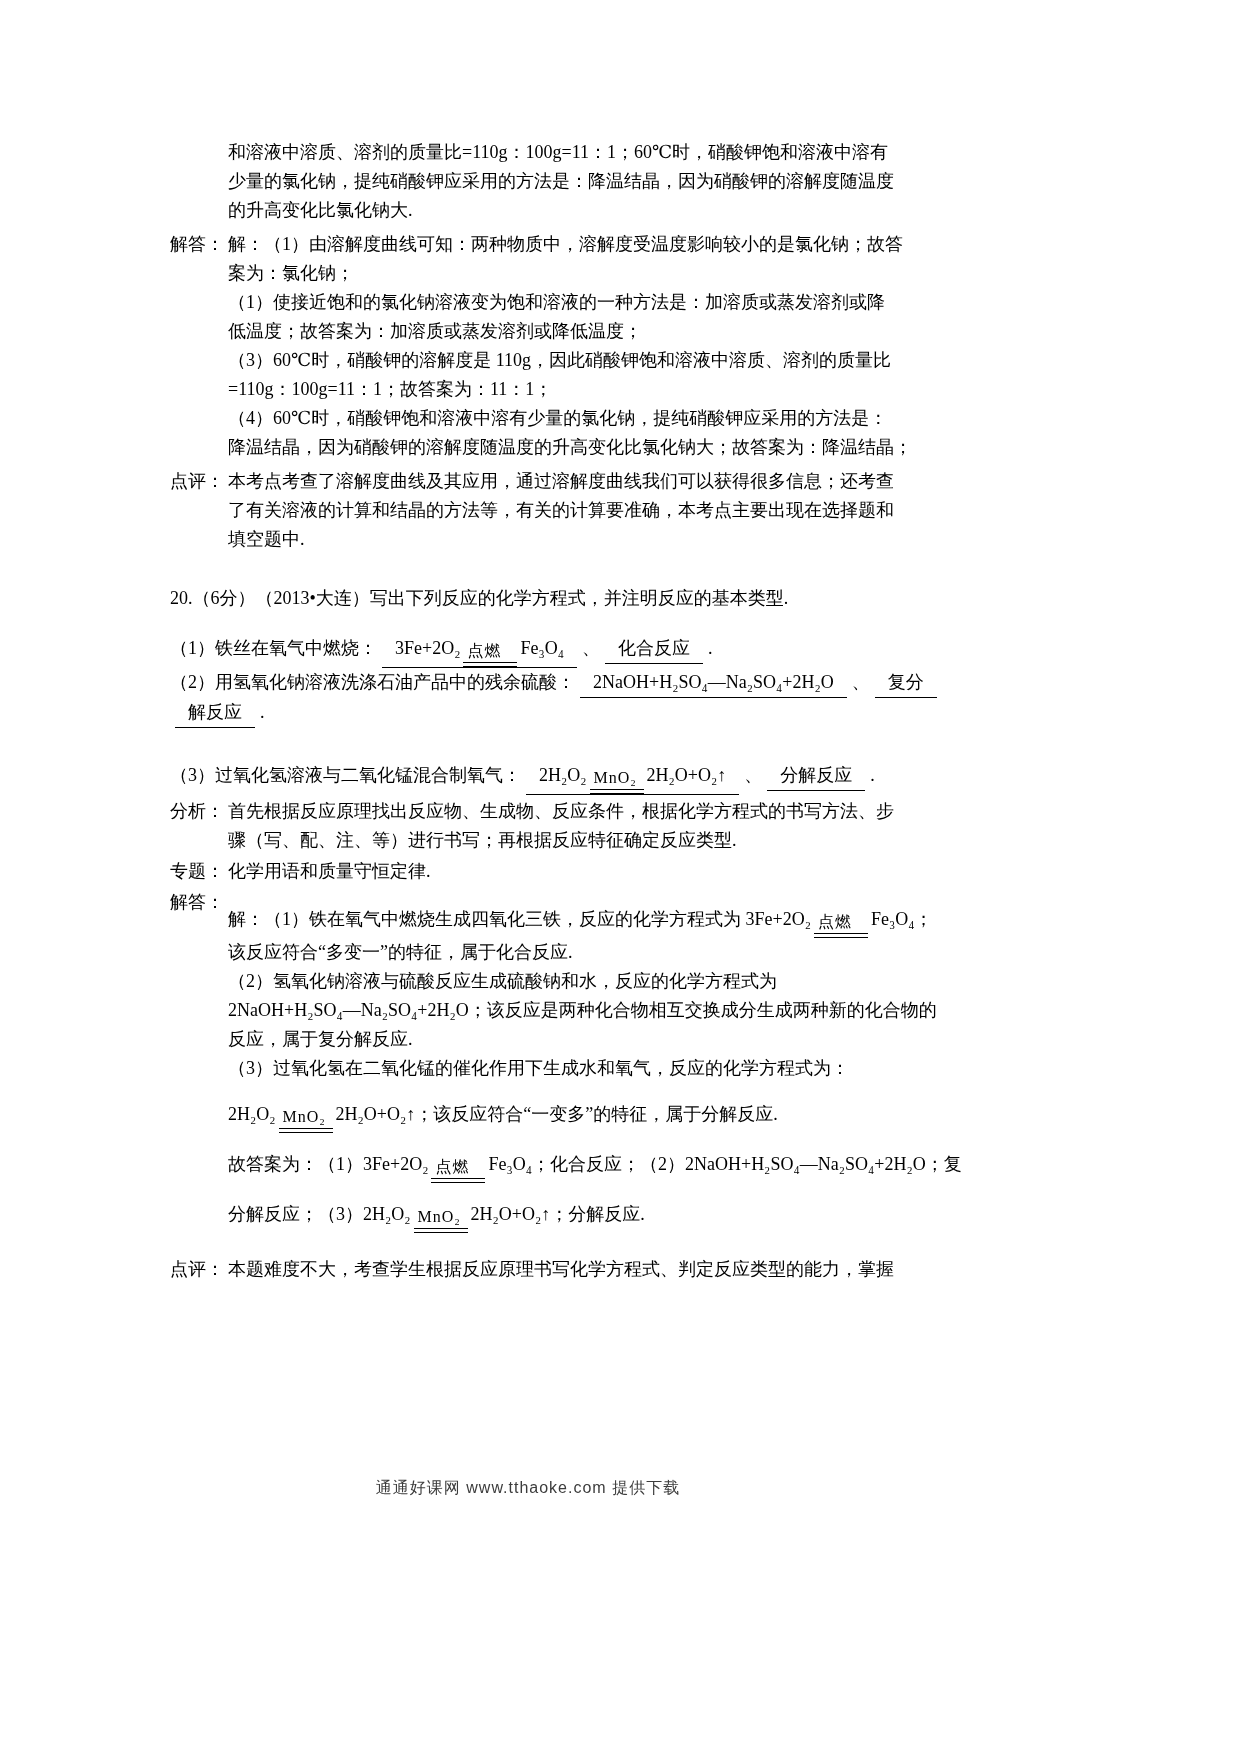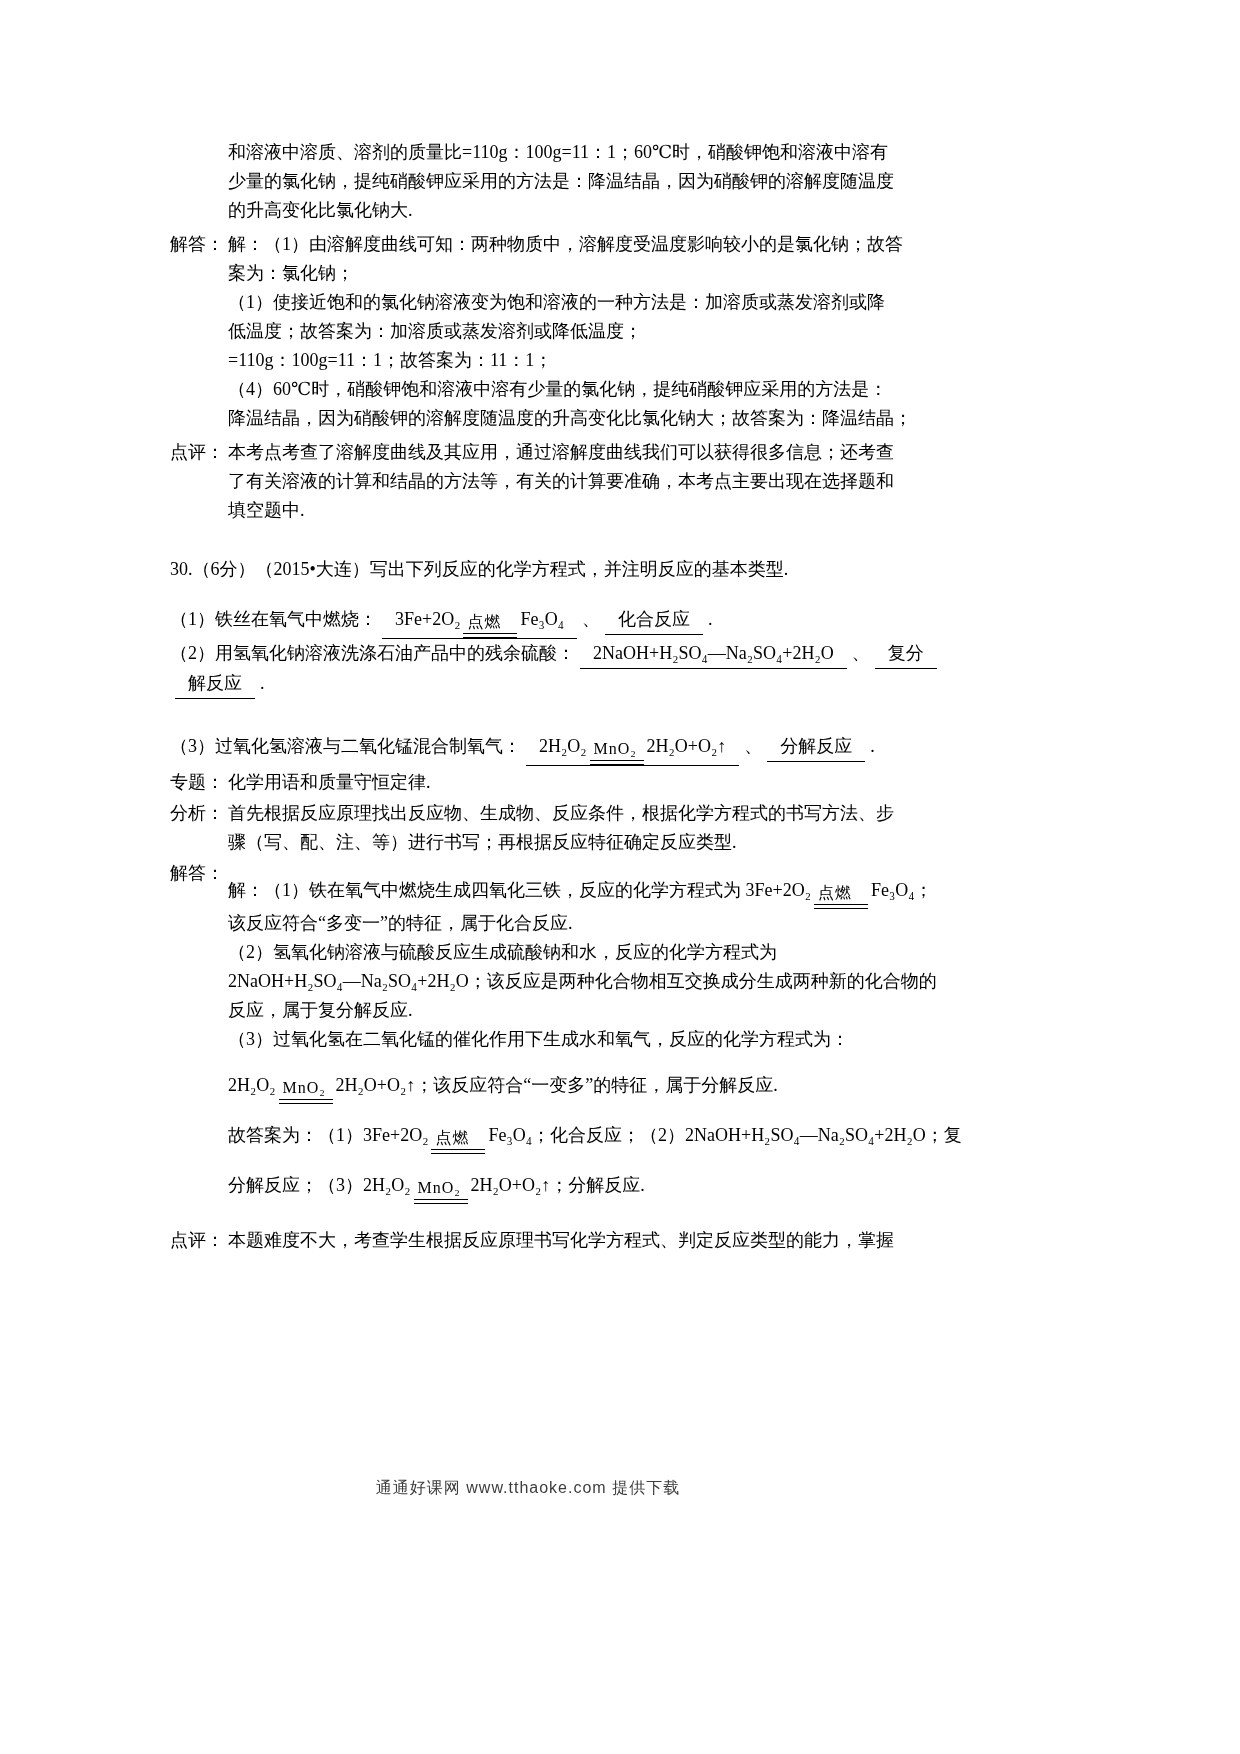--- a/index.html
+++ b/index.html
@@ -65,65 +65,66 @@
           <div class="line" data-name="doc-line"><span class="tx" data-name="text-run">的升高变化比氯化钠大.</span></div>
         </div>
       </div>
       <div class="block" data-name="prev-solution-answer">
         <div class="label" data-name="block-label">解答：</div>
         <div class="bcontent" data-name="block-content">
           <div class="line" data-name="doc-line"><span class="tx" data-name="text-run">解：（1）由溶解度曲线可知：两种物质中，溶解度受温度影响较小的是氯化钠；故答</span></div>
           <div class="line" data-name="doc-line"><span class="tx" data-name="text-run">案为：氯化钠；</span></div>
           <div class="line" data-name="doc-line"><span class="tx" data-name="text-run">（1）使接近饱和的氯化钠溶液变为饱和溶液的一种方法是：加溶质或蒸发溶剂或降</span></div>
           <div class="line" data-name="doc-line"><span class="tx" data-name="text-run">低温度；故答案为：加溶质或蒸发溶剂或降低温度；</span></div>
+          <div class="line" data-name="doc-line"><span class="tx" data-name="text-run">（3）60℃时，硝酸钾的溶解度是 110g，因此硝酸钾饱和溶液中溶质、溶剂的质量比</span></div>
           <div class="line" data-name="doc-line"><span class="tx" data-name="text-run">=110g：100g=11：1；故答案为：11：1；</span></div>
           <div class="line" data-name="doc-line"><span class="tx" data-name="text-run">（4）60℃时，硝酸钾饱和溶液中溶有少量的氯化钠，提纯硝酸钾应采用的方法是：</span></div>
           <div class="line" data-name="doc-line"><span class="tx" data-name="text-run">降温结晶，因为硝酸钾的溶解度随温度的升高变化比氯化钠大；故答案为：降温结晶；</span></div>
         </div>
       </div>
       <div class="block" data-name="prev-solution-comment">
         <div class="label" data-name="block-label">点评：</div>
         <div class="bcontent" data-name="block-content">
           <div class="line" data-name="doc-line"><span class="tx" data-name="text-run">本考点考查了溶解度曲线及其应用，通过溶解度曲线我们可以获得很多信息；还考查</span></div>
           <div class="line" data-name="doc-line"><span class="tx" data-name="text-run">了有关溶液的计算和结晶的方法等，有关的计算要准确，本考点主要出现在选择题和</span></div>
           <div class="line" data-name="doc-line"><span class="tx" data-name="text-run">填空题中.</span></div>
         </div>
       </div>
       <div class="block flush" data-name="q20-stem">
         <div class="bcontent" data-name="block-content">
-          <div class="line" data-name="doc-line"><span class="tx" data-name="text-run">30.（6分）（2015•大连）写出下列反应的化学方程式，并注明反应的基本类型.</span></div>
+          <div class="line" data-name="doc-line"><span class="tx" data-name="text-run">20.（6分）（2013•大连）写出下列反应的化学方程式，并注明反应的基本类型.</span></div>
         </div>
       </div>
       <div class="block flush" data-name="q20-item-1">
         <div class="bcontent" data-name="block-content">
           <div class="line tall" data-name="doc-line"><span class="tx" data-name="text-run">（1）铁丝在氧气中燃烧：</span><span class="blank" data-name="answer-blank"><span class="tx" data-name="text-run">3Fe+2O₂</span><span class="rxn" data-name="reaction-condition-over-equals"><span class="cond" data-name="reaction-condition-text">点燃</span><span class="dline" data-name="equals-double-line-icon"></span></span><span class="tx" data-name="text-run">Fe₃O₄</span></span><span class="tx" data-name="text-run">、</span><span class="blank" data-name="answer-blank"><span class="tx" data-name="text-run">化合反应</span></span><span class="tx" data-name="text-run">.</span></div>
         </div>
       </div>
       <div class="block flush" data-name="q20-item-2">
         <div class="bcontent" data-name="block-content">
           <div class="line" data-name="doc-line"><span class="tx" data-name="text-run">（2）用氢氧化钠溶液洗涤石油产品中的残余硫酸：</span><span class="blank" data-name="answer-blank"><span class="tx" data-name="text-run">2NaOH+H₂SO₄—Na₂SO₄+2H₂O</span></span><span class="tx" data-name="text-run">、</span><span class="blank" data-name="answer-blank"><span class="tx" data-name="text-run">复分</span></span></div>
           <div class="line" data-name="doc-line"><span class="blank" data-name="answer-blank"><span class="tx" data-name="text-run">解反应</span></span><span class="tx" data-name="text-run">.</span></div>
         </div>
       </div>
       <div class="block flush" data-name="q20-item-3">
         <div class="bcontent" data-name="block-content">
           <div class="line tall" data-name="doc-line"><span class="tx" data-name="text-run">（3）过氧化氢溶液与二氧化锰混合制氧气：</span><span class="blank" data-name="answer-blank"><span class="tx" data-name="text-run">2H₂O₂</span><span class="rxn" data-name="reaction-condition-over-equals"><span class="cond" data-name="reaction-condition-text">MnO₂</span><span class="dline" data-name="equals-double-line-icon"></span></span><span class="tx" data-name="text-run">2H₂O+O₂↑</span></span><span class="tx" data-name="text-run">、</span><span class="blank" data-name="answer-blank"><span class="tx" data-name="text-run">分解反应</span></span><span class="tx" data-name="text-run">.</span></div>
         </div>
       </div>
-      <div class="block" data-name="q20-zhuanti">
-        <div class="label" data-name="block-label">专题：</div>
-        <div class="bcontent" data-name="block-content">
-          <div class="line" data-name="doc-line"><span class="tx" data-name="text-run">化学用语和质量守恒定律.</span></div>
-        </div>
-      </div>
       <div class="block" data-name="q20-fenxi">
         <div class="label" data-name="block-label">分析：</div>
         <div class="bcontent" data-name="block-content">
           <div class="line" data-name="doc-line"><span class="tx" data-name="text-run">首先根据反应原理找出反应物、生成物、反应条件，根据化学方程式的书写方法、步</span></div>
           <div class="line" data-name="doc-line"><span class="tx" data-name="text-run">骤（写、配、注、等）进行书写；再根据反应特征确定反应类型.</span></div>
+        </div>
+      </div>
+      <div class="block" data-name="q20-zhuanti">
+        <div class="label" data-name="block-label">专题：</div>
+        <div class="bcontent" data-name="block-content">
+          <div class="line" data-name="doc-line"><span class="tx" data-name="text-run">化学用语和质量守恒定律.</span></div>
         </div>
       </div>
       <div class="block" data-name="q20-jieda">
         <div class="label" data-name="block-label">解答：</div>
         <div class="bcontent" data-name="block-content">
           <div class="line tall" data-name="doc-line"><span class="tx" data-name="text-run">解：（1）铁在氧气中燃烧生成四氧化三铁，反应的化学方程式为 3Fe+2O₂</span><span class="rxn" data-name="reaction-condition-over-equals"><span class="cond" data-name="reaction-condition-text">点燃</span><span class="dline" data-name="equals-double-line-icon"></span></span><span class="tx" data-name="text-run">Fe₃O₄；</span></div>
           <div class="line" data-name="doc-line"><span class="tx" data-name="text-run">该反应符合“多变一”的特征，属于化合反应.</span></div>
           <div class="line" data-name="doc-line"><span class="tx" data-name="text-run">（2）氢氧化钠溶液与硫酸反应生成硫酸钠和水，反应的化学方程式为</span></div>
           <div class="line" data-name="doc-line"><span class="tx" data-name="text-run">2NaOH+H₂SO₄—Na₂SO₄+2H₂O；该反应是两种化合物相互交换成分生成两种新的化合物的</span></div>
           <div class="line" data-name="doc-line"><span class="tx" data-name="text-run">反应，属于复分解反应.</span></div>

